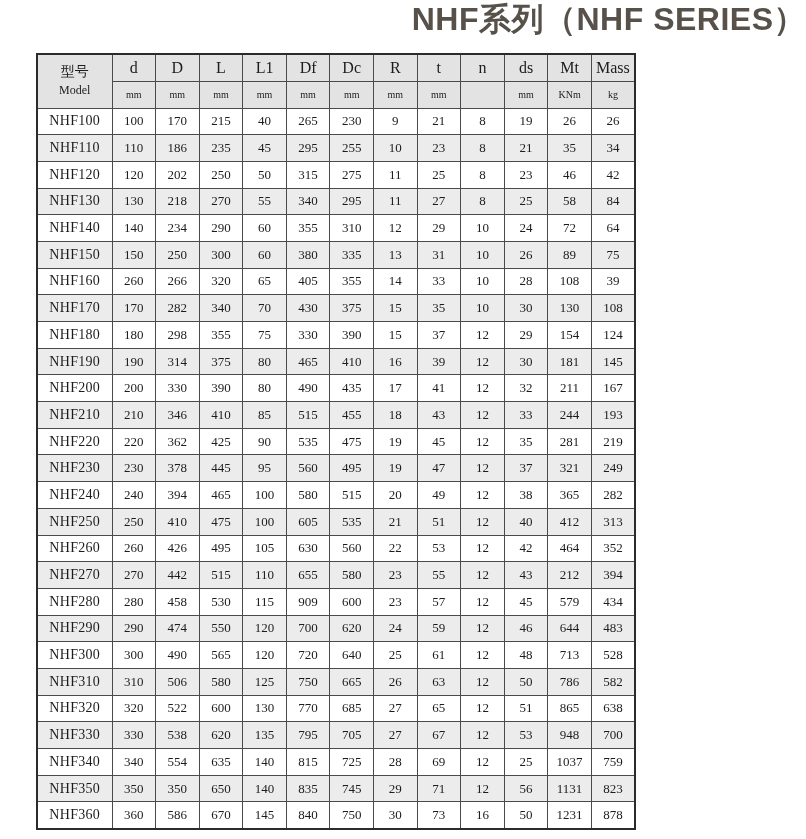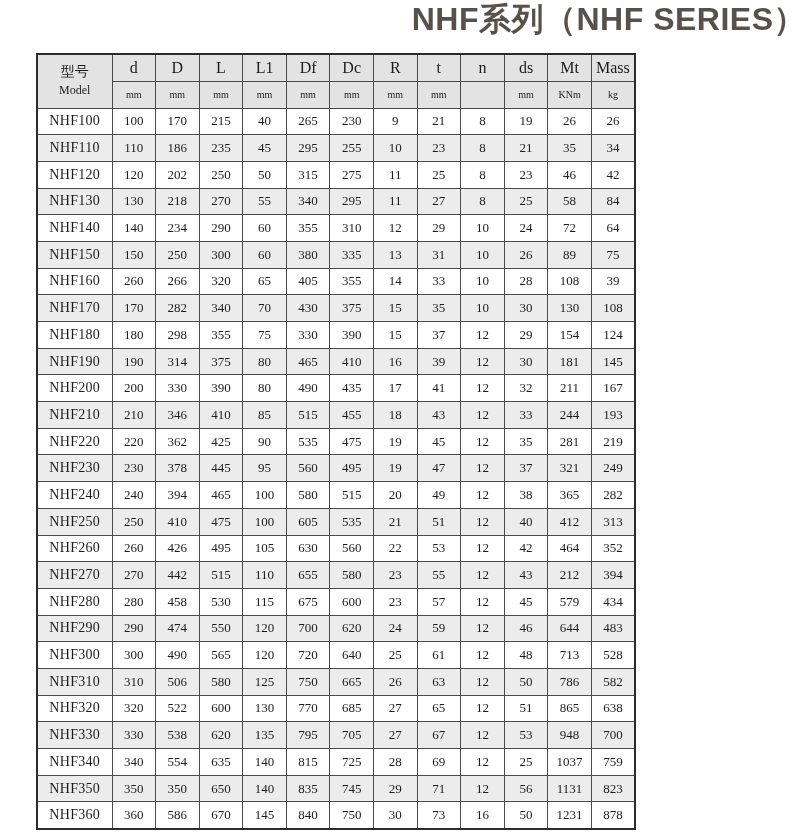--- a/index.html
+++ b/index.html
@@ -383,21 +383,21 @@
           <td>43</td>
           <td>212</td>
           <td>394</td>
         </tr>
         <tr>
           <td class="model-cell">NHF280</td>
           <td>280</td>
           <td>458</td>
           <td>530</td>
           <td>115</td>
-          <td>675</td>
+          <td>909</td>
           <td>600</td>
           <td>23</td>
           <td>57</td>
           <td>12</td>
           <td>45</td>
           <td>579</td>
           <td>434</td>
         </tr>
         <tr class="stripe">
           <td class="model-cell">NHF290</td>

